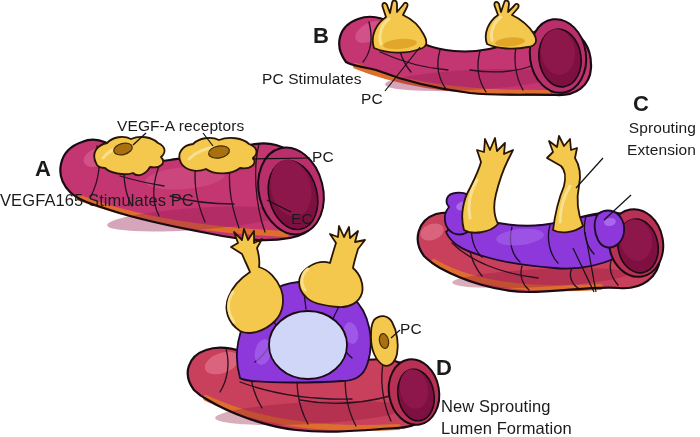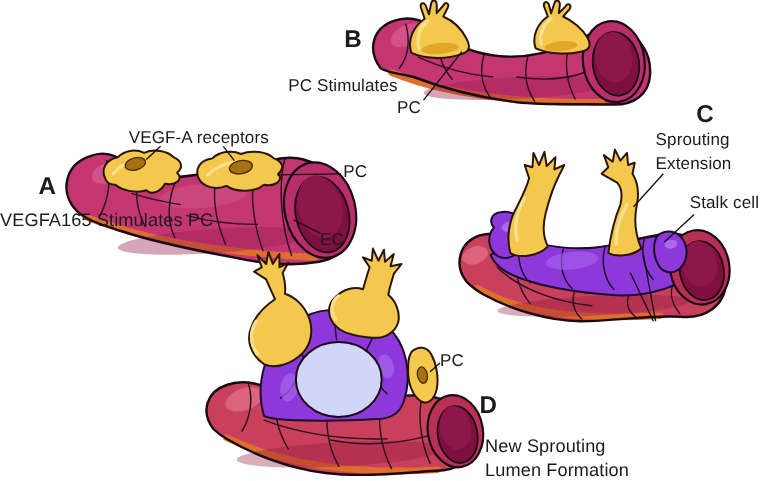--- a/index.html
+++ b/index.html
@@ -3,21 +3,21 @@
 <meta charset="utf-8">
 <style>
   html,body{margin:0;padding:0;background:#fff;}
   .stage{position:relative;width:700px;height:437px;background:#fff;overflow:hidden;
          font-family:"Liberation Sans",sans-serif;}
   .art{position:absolute;left:0;top:0;}
   .lbl{position:absolute;color:#1b1b1b;font-size:15.5px;line-height:1.45;
        white-space:pre-line;letter-spacing:0.1px;}
   .letter{font-weight:bold;font-size:22px;line-height:1;}
   .cap{font-size:16.5px;}
-  .ctr{text-align:left;}
+  .ctr{text-align:right;}
   .tight{line-height:1.32;}
   
   .vA{fill:#c43672;}
   .vC{fill:#c8405c;}
   .outl{fill:none;stroke:#1a0a12;stroke-width:2.2;stroke-linejoin:round;}
   .cl{fill:none;stroke:#2a1020;stroke-width:1.3;stroke-linecap:round;}
   .orange{fill:none;stroke:#dd6e2e;stroke-width:6;stroke-linecap:round;}
   .rimA{fill:#b92f6b;stroke:#1a0a12;stroke-width:2;}
   .rimC{fill:#b93055;stroke:#1a0a12;stroke-width:2;}
   .dk{fill:#7d1040;stroke:#1a0a12;stroke-width:1.6;}
@@ -199,20 +199,19 @@
   <div class="lbl" style="left:312px;top:146px;">PC</div>
   <div class="lbl" style="left:291px;top:208px;">EC</div>
 
   <div class="lbl letter" style="left:313px;top:25px;">B</div>
   <div class="lbl" style="left:262px;top:68px;">PC Stimulates</div>
   <div class="lbl" style="left:361px;top:88px;">PC</div>
 
   <div class="lbl letter" style="left:633px;top:93px;">C</div>
   <div class="lbl ctr" style="left:596px;top:117px;width:100px;">Sprouting
 Extension</div>
-  <div class="lbl" style="left:627px;top:174px;">Stalk cell</div>
 
   <div class="lbl" style="left:400px;top:318px;">PC</div>
   <div class="lbl letter" style="left:436px;top:357px;">D</div>
   <div class="lbl cap tight" style="left:441px;top:396px;">New Sprouting
 Lumen Formation</div>
 
 </div>
 
 </body></html>

